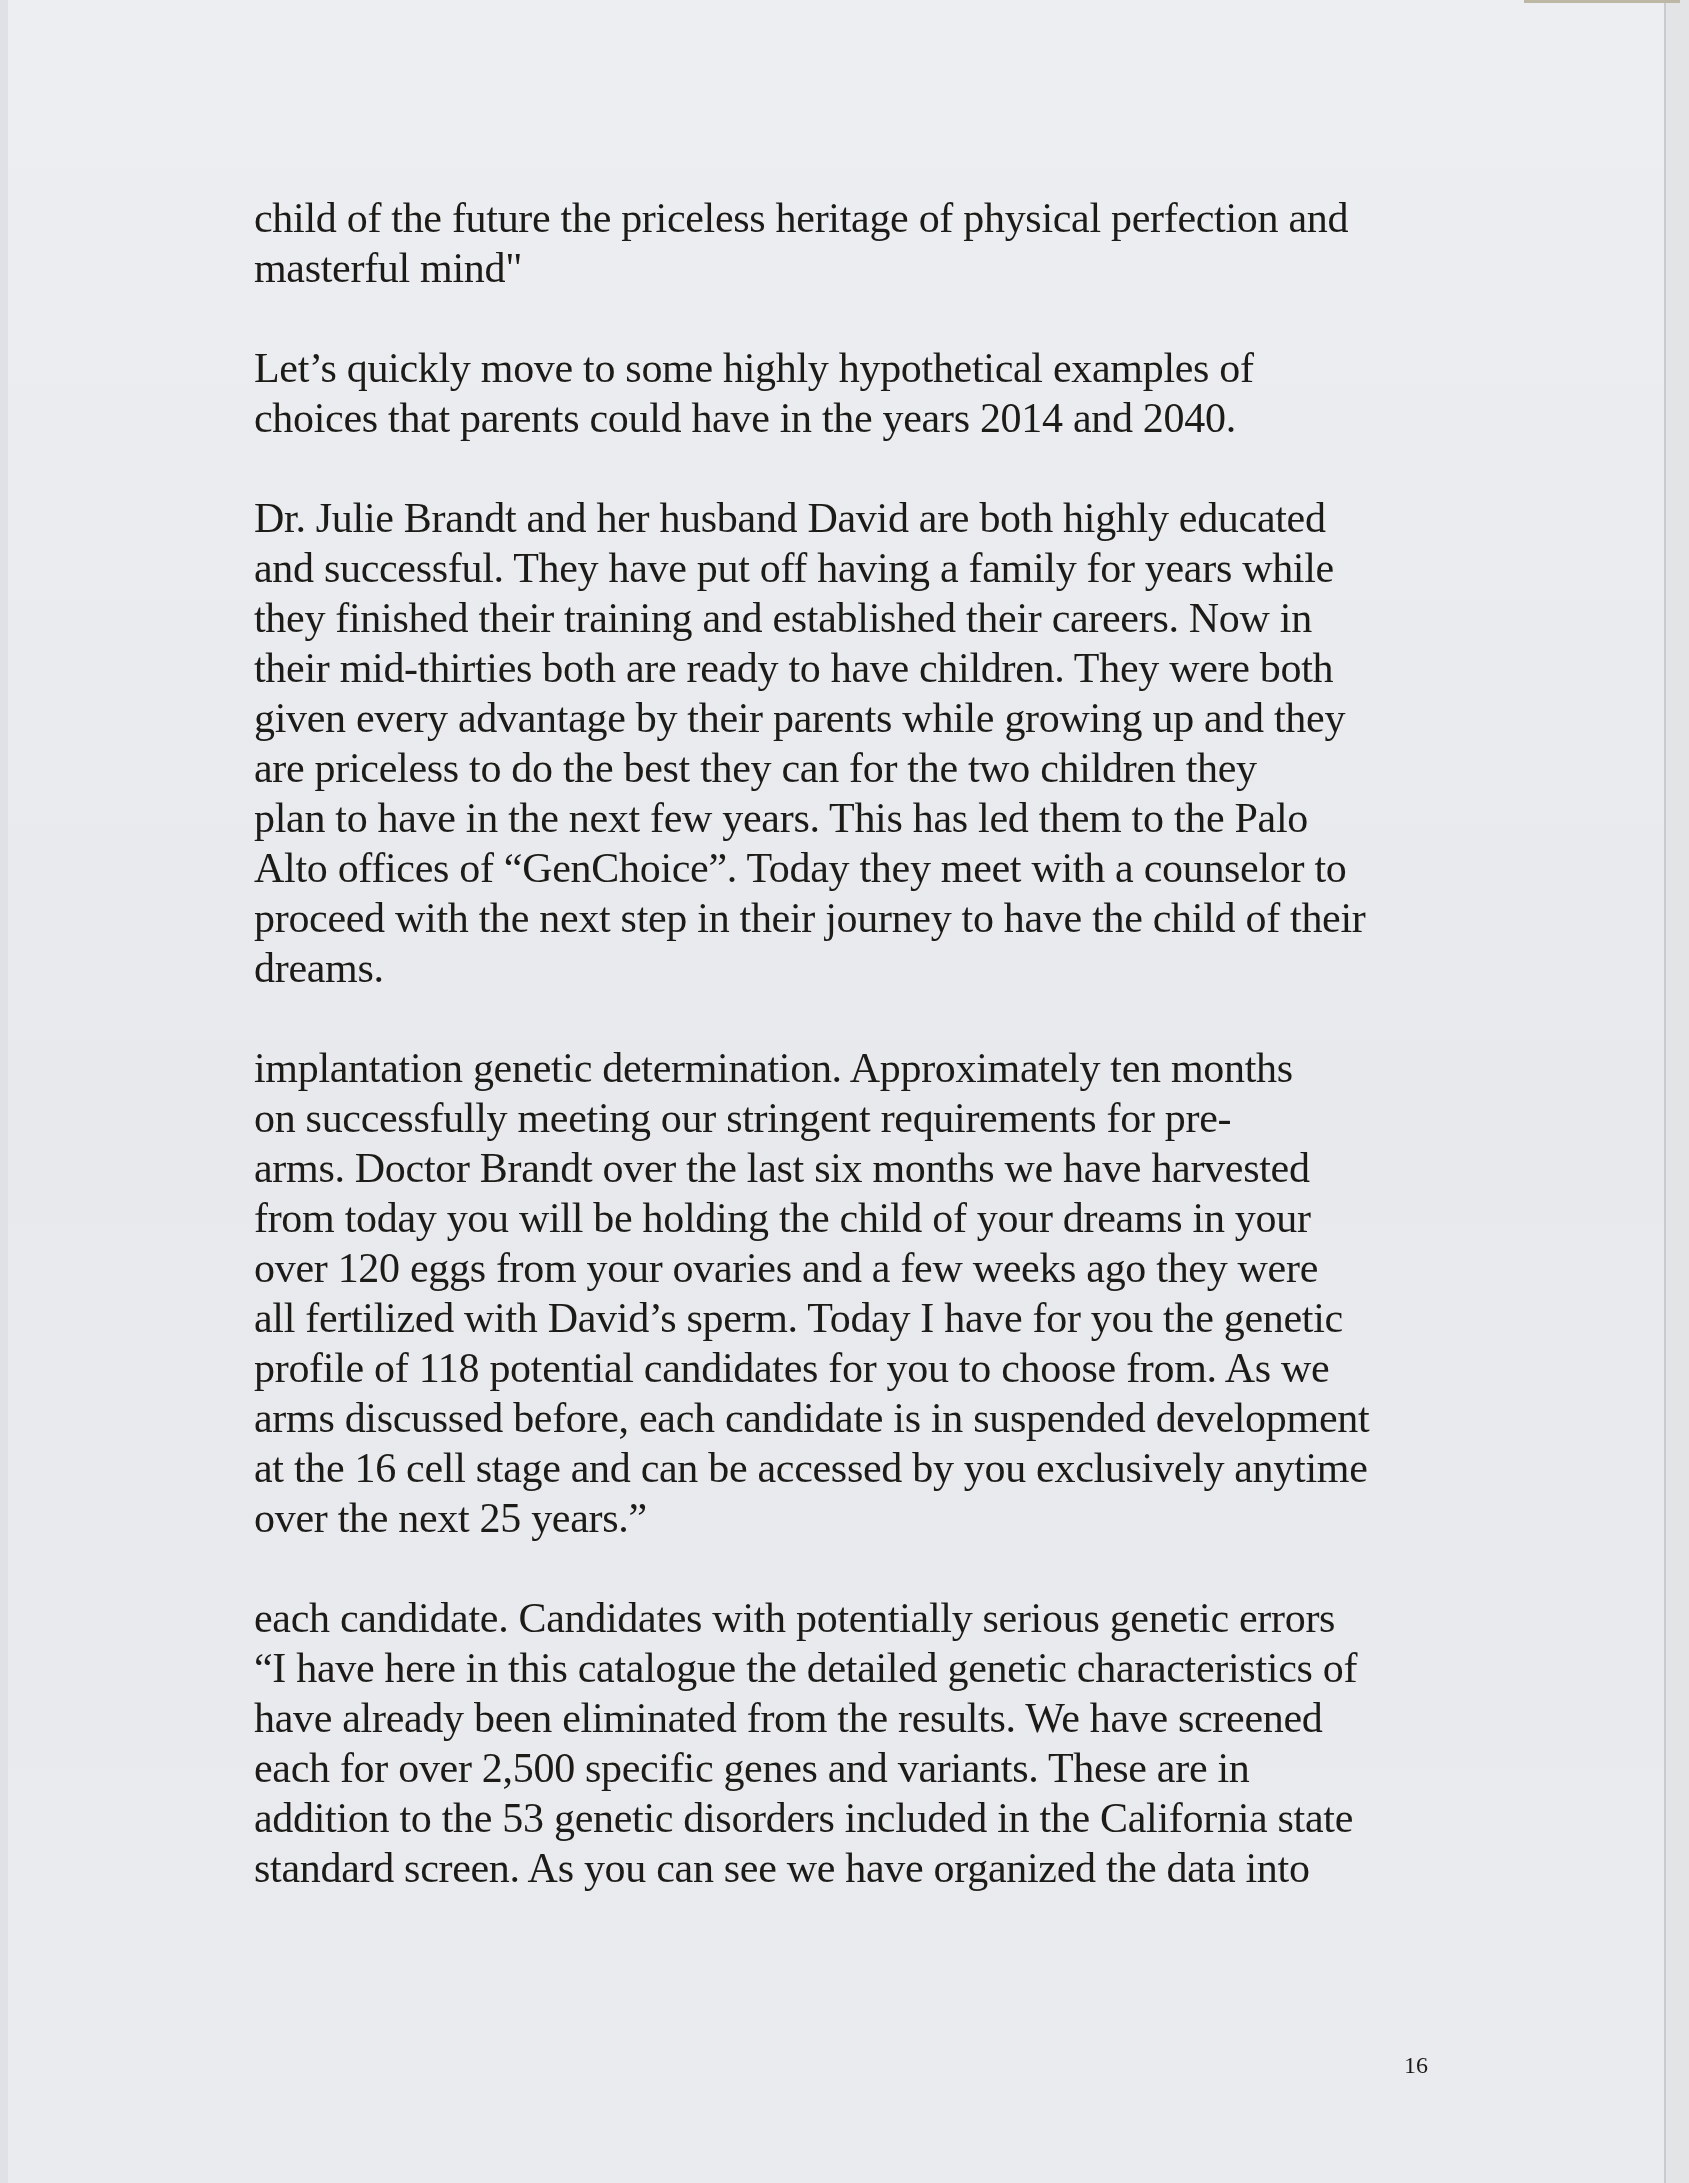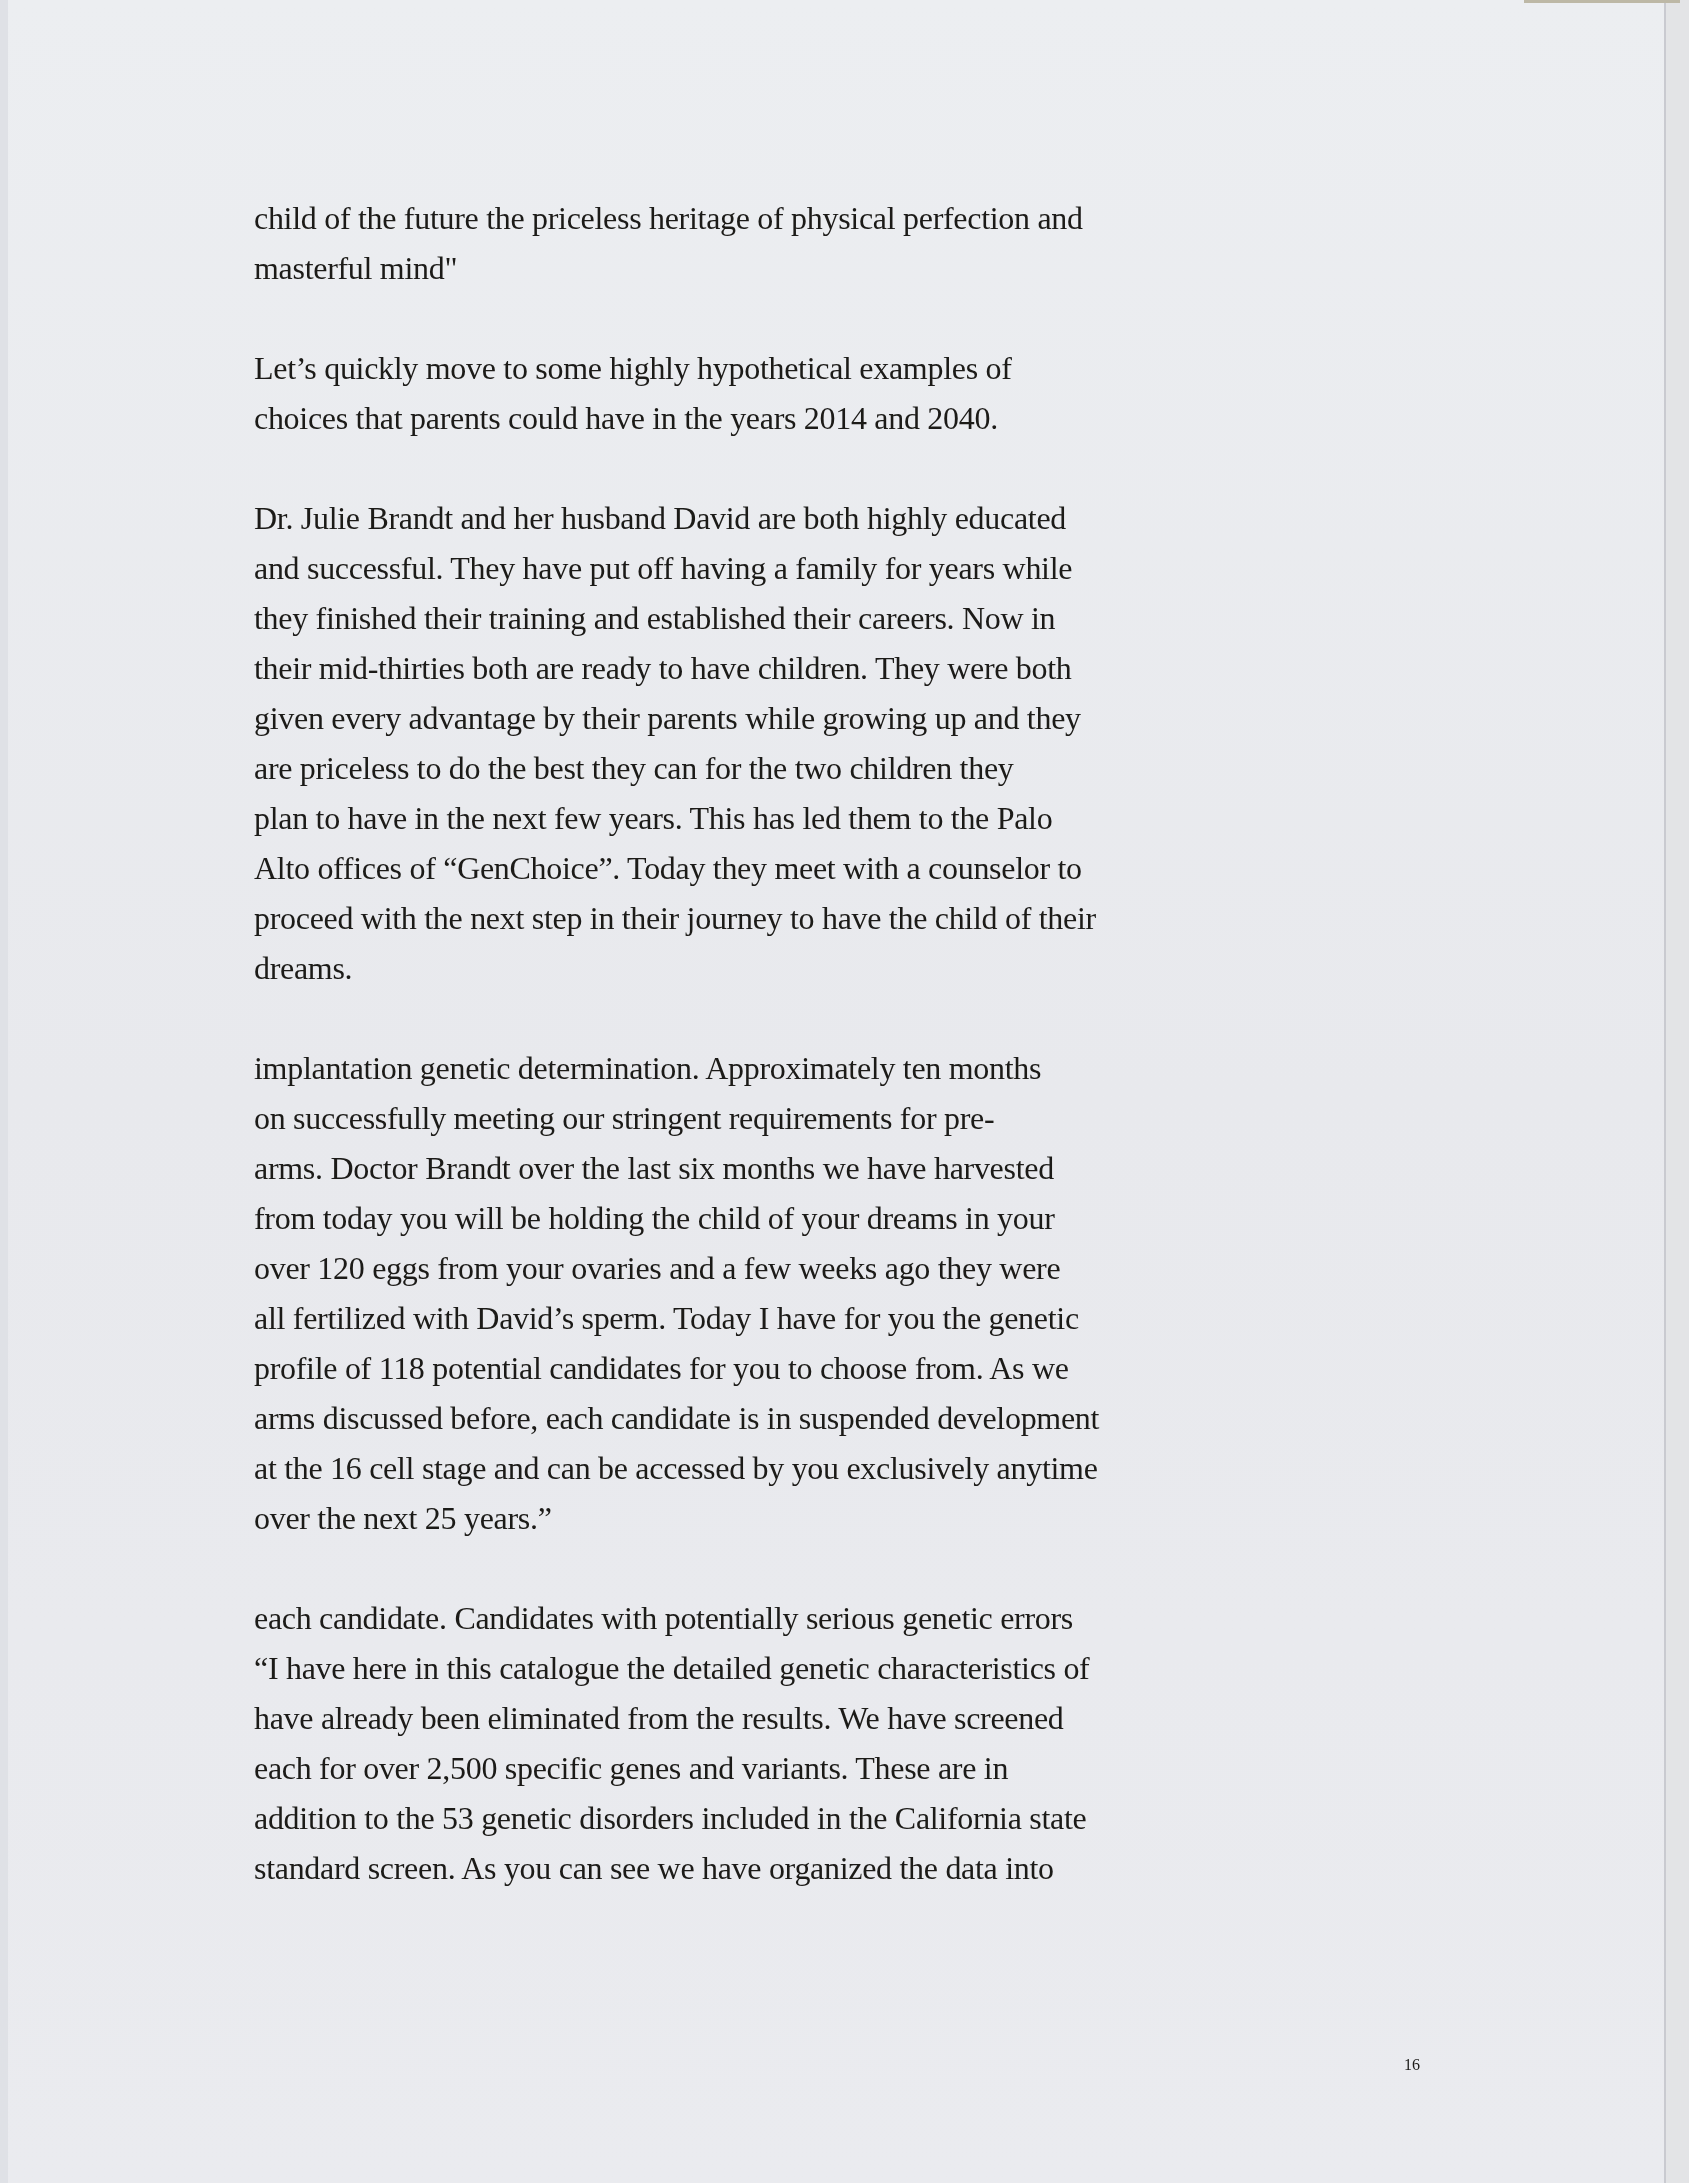--- a/index.html
+++ b/index.html
@@ -52,32 +52,32 @@
       position: absolute;
       left: 254px;
       top: 193px;
       width: 1225px;
     }
     .para {
       margin: 0 0 50px 0;
     }
     .line {
       display: block;
-      font-size: 32px;
+      font-size: 42px;
       line-height: 50px;
       height: 50px;
       white-space: nowrap;
       transform-origin: left center;
       letter-spacing: -0.3px;
     }
     .page-number {
       position: absolute;
       left: 1404px;
       top: 2052px;
-      font-size: 16px;
+      font-size: 24px;
       line-height: 26.5px;
     }
   </style>
 </head>
 <body>
 
 <div class="page"></div>
 <div class="left-edge"></div>
 <div class="right-edge"></div>
 <div class="top-strip"></div>

